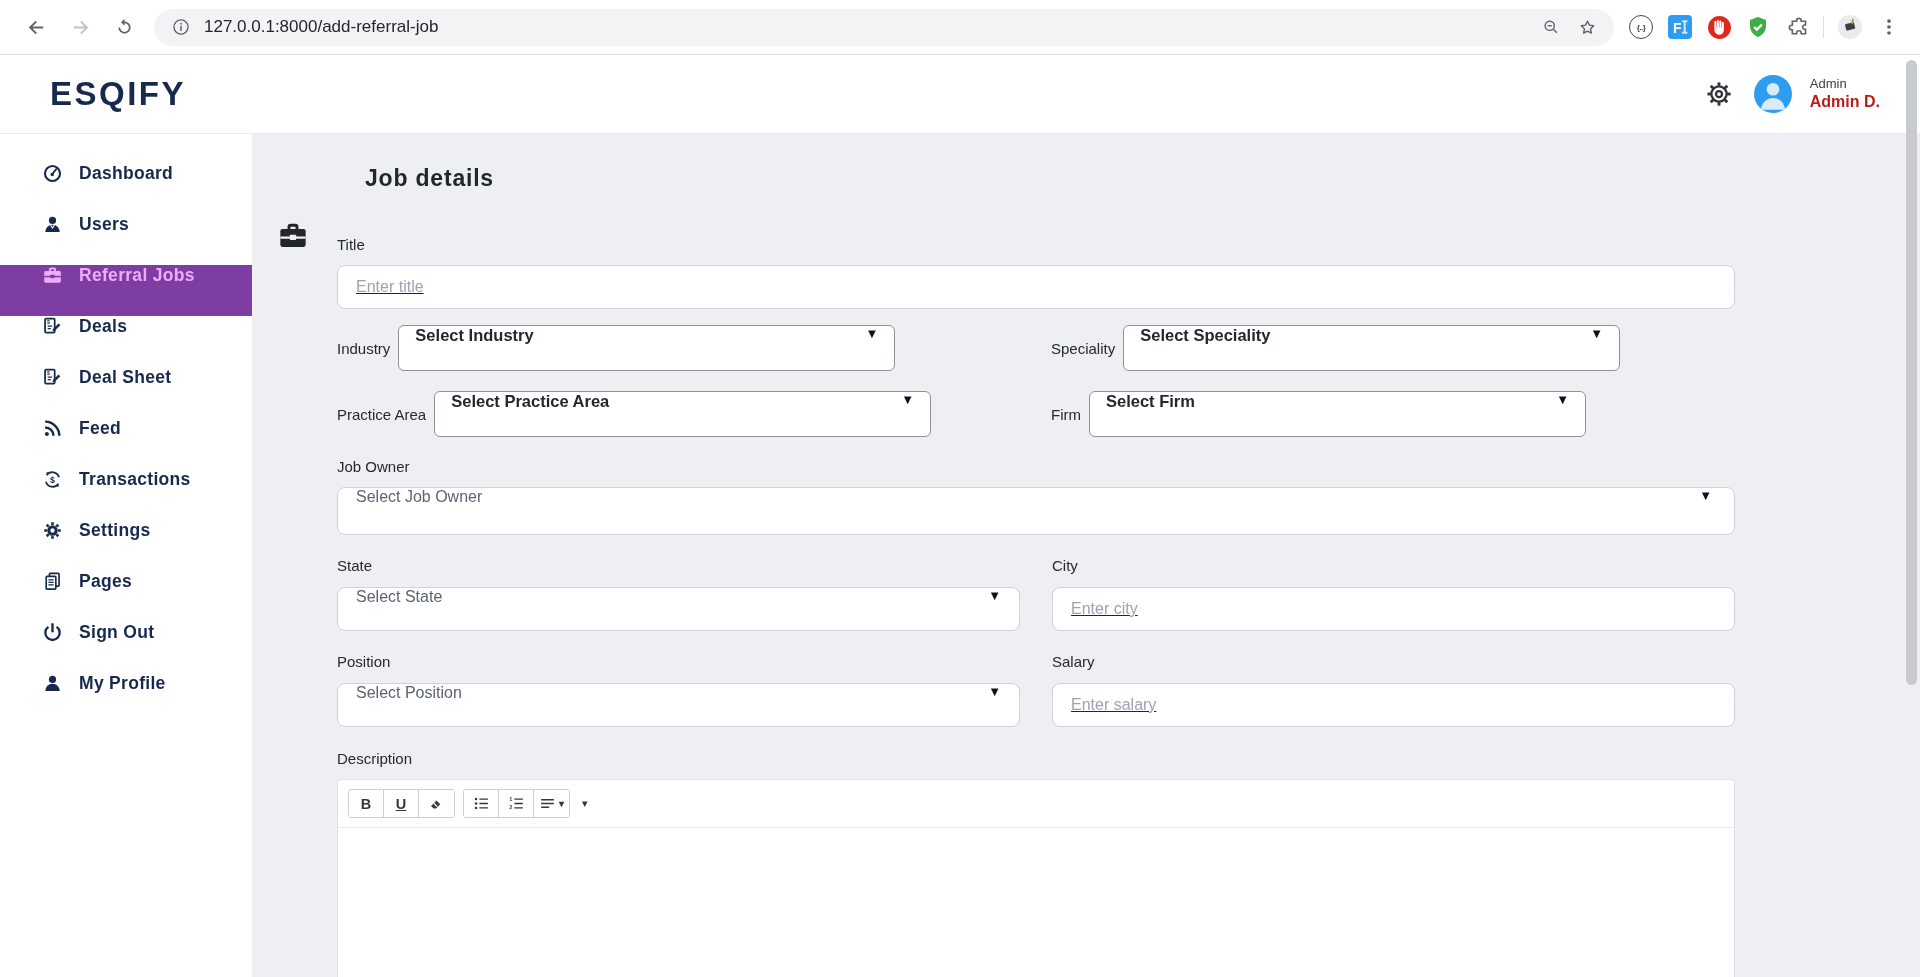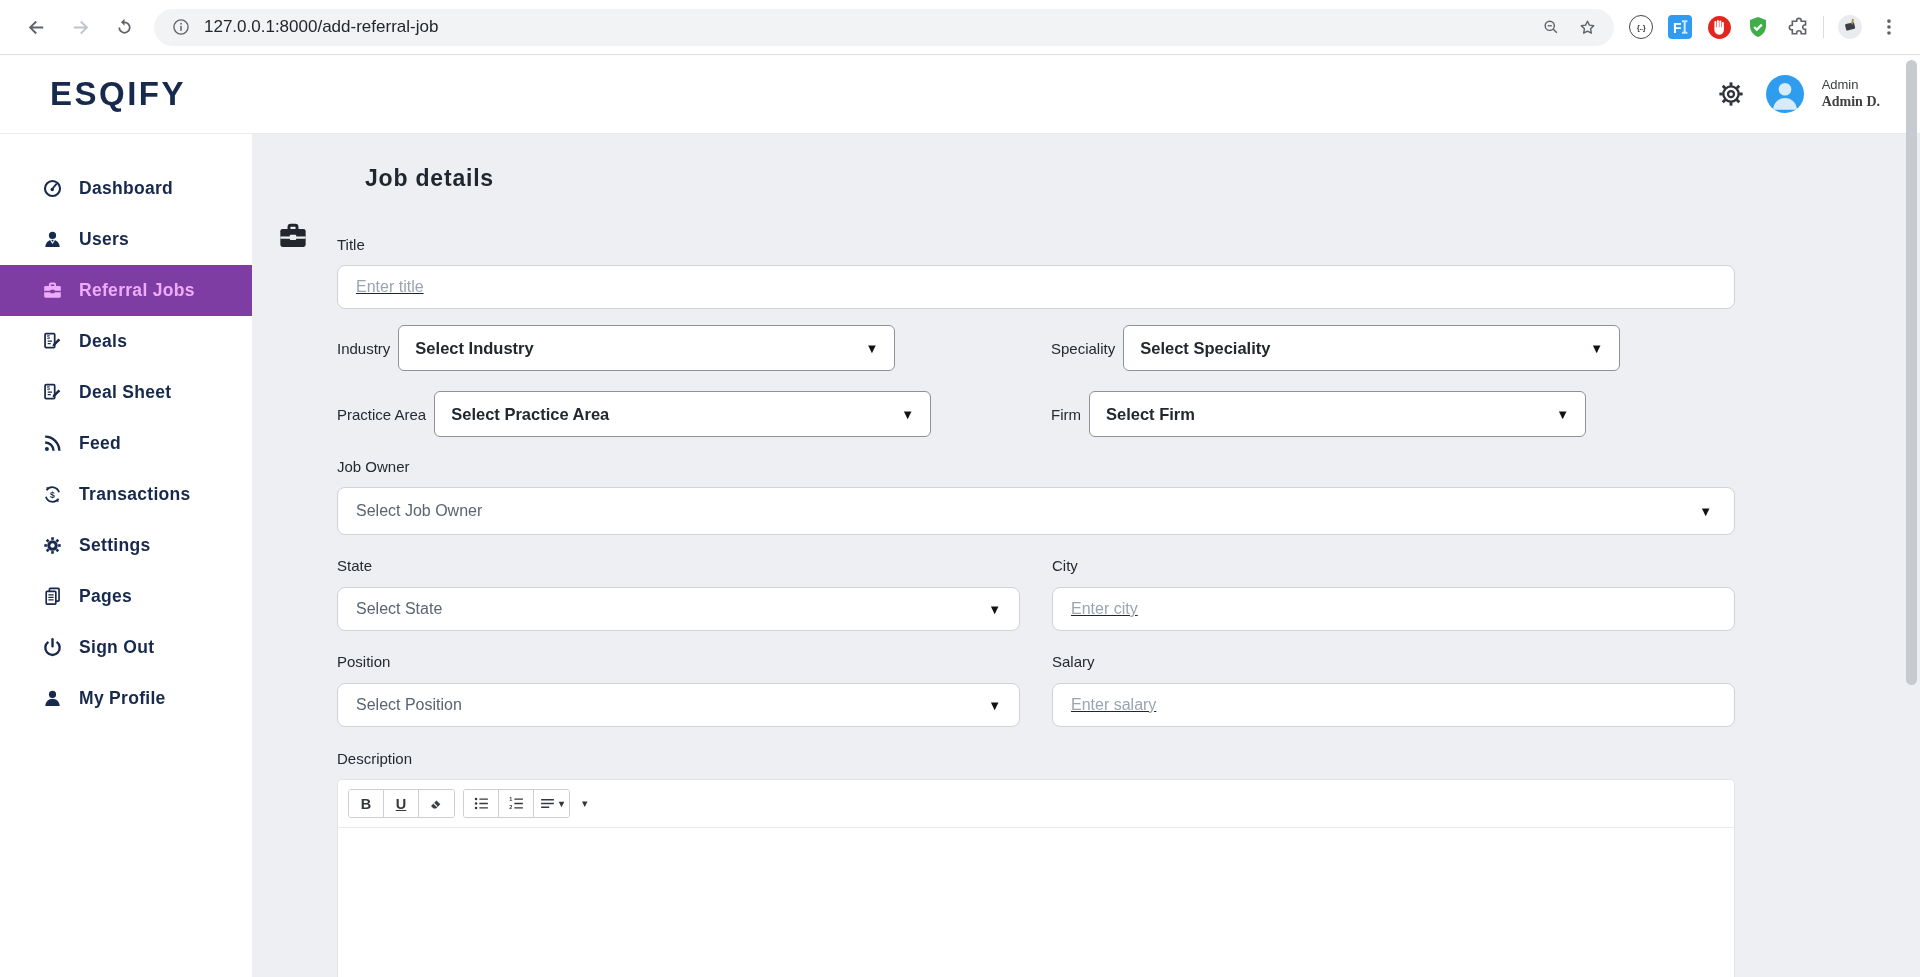--- a/index.html
+++ b/index.html
@@ -24,26 +24,26 @@
   
   .app-header{height:79px;background:#fff;border-bottom:1px solid #e9ebee;display:flex;
     align-items:center;padding:0 40px 0 50px;}
   .logo{font-size:33px;font-weight:800;color:#17294d;letter-spacing:2.5px;cursor:pointer;}
   .header-right{margin-left:auto;display:flex;align-items:center;gap:18px;}
   .gear-wrap{width:34px;height:34px;display:flex;align-items:center;justify-content:center;cursor:pointer;}
   .avatar{width:38px;height:38px;border-radius:50%;background:#2e9df0;overflow:hidden;
     display:flex;align-items:flex-end;justify-content:center;cursor:pointer;flex:0 0 auto;}
   .user-meta{line-height:1.25;cursor:pointer;}
   .user-role{font-size:13px;color:#3c4043;}
-  .user-name{font-size:14px;font-weight:bold;color:#404040;font-family:Liberation Serif, serif;}
+  .user-name{font-size:16px;font-weight:bold;color:#b91c1c;}
 
   
   .app-body{display:flex;height:843px;}
   .sidebar{width:252px;background:#fff;padding-top:29px;flex:0 0 auto;}
-  .side-item{height:51px;display:flex;align-items:center;padding-left:42px;gap:16px;
+  .side-item{height:51px;display:flex;align-items:flex-start;padding-left:42px;gap:16px;
     color:#17294d;font-weight:700;font-size:17.5px;letter-spacing:0.3px;cursor:pointer;--icon-bg:#fff;}
   .side-item.active{background:#7d3da3;color:#f0abfc;--icon-bg:#7d3da3;}
   .s-ic{width:21px;height:21px;display:flex;align-items:center;justify-content:center;flex:0 0 auto;}
   .s-ic svg{width:21px;height:21px;}
 
   .main{flex:1;background:#edeff3;padding-top:31px;overflow:hidden;position:relative;}
   .page-title{margin:0 0 0 113px;font-size:23px;line-height:27px;font-weight:700;color:#20262e;
     letter-spacing:0.8px;}
 
   .form-wrap{position:relative;margin:44px 0 0 85px;width:1398px;}
@@ -55,21 +55,21 @@
     font-size:16px;color:#22262b;background:#fff;font-family:"Liberation Sans",sans-serif;text-decoration:underline;}
   .txt::placeholder{color:#9aa4b2;}
 
   .inline-row{position:relative;margin-top:16px;height:46px;display:flex;align-items:center;}
   .inline-row.r2{margin-top:20px;}
   .inline-left{display:flex;align-items:center;}
   .inline-right{position:absolute;left:714px;top:0;height:100%;display:flex;align-items:center;}
   .inline-label{font-size:15px;color:#252a31;margin-right:8px;white-space:nowrap;font-weight:500;}
 
   .sel{position:relative;background:#fff;border:1px solid #8d9299;border-radius:6px;height:46px;
-    display:flex;align-items:center;padding:0 44px 0 16px;font-size:16.5px;font-weight:600;
+    display:flex;padding:0 44px 0 16px;font-size:16.5px;font-weight:600;
     color:#23282e;width:497px;cursor:pointer;}
   .sel .caret{position:absolute;right:16px;font-size:13px;color:#101316;}
   .sel-lg,.sel-mid{width:100%;border:1px solid #cfd4da;border-radius:8px;font-weight:400;
     color:#5b6470;font-size:16px;padding-left:18px;}
   .sel-lg{height:48px;}
   .sel-lg .caret{right:22px;}
   .sel-mid{height:44px;}
   .sel-mid .caret{right:18px;}
 
   .jo-label{margin-top:21px;}

